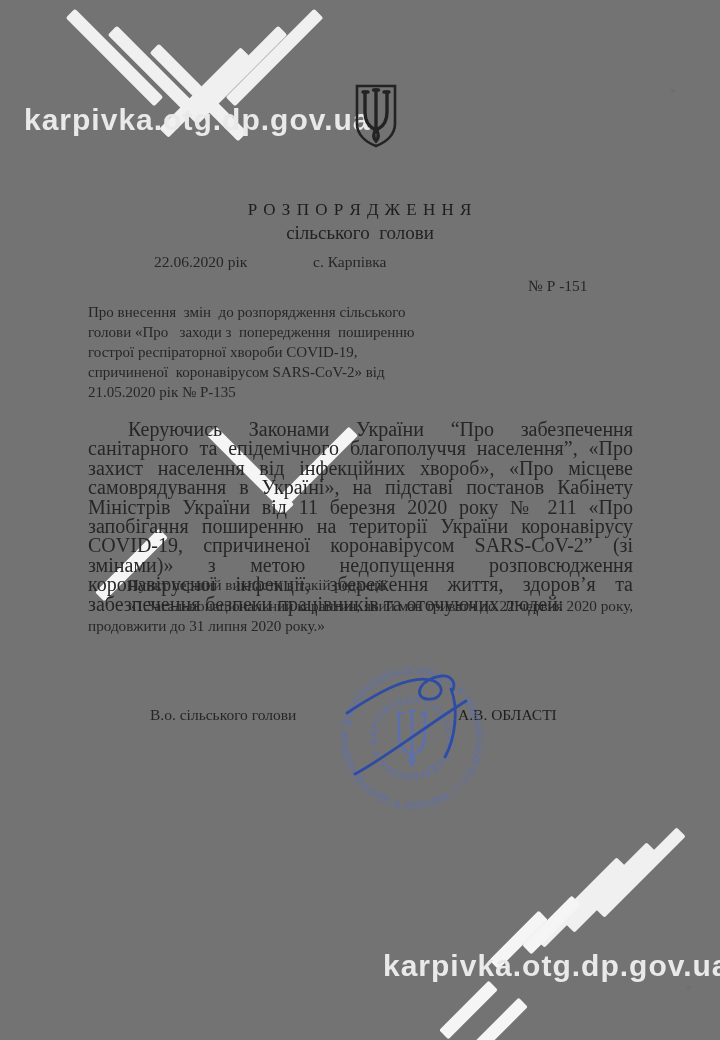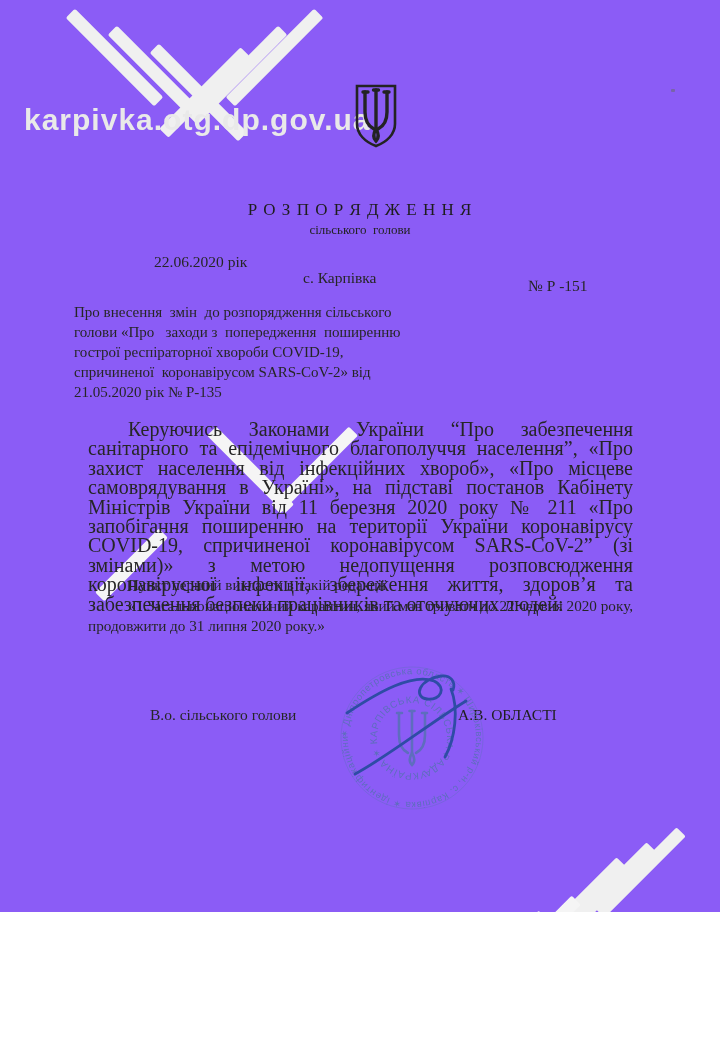--- a/index.html
+++ b/index.html
@@ -1,17 +1,17 @@
 <!DOCTYPE html>
 <html><head>
 <meta charset="utf-8">
 <style>
   html,body{margin:0;padding:0;background:#fff;}
   .page{
-    position:relative;width:720px;height:912px;background:#8b5cf6;overflow:hidden;
+    position:relative;width:720px;height:1040px;background:#737373;overflow:hidden;
     font-family:"Liberation Serif", serif;color:#262626;
   }
   
   .wm-text{
     position:absolute;font-family:"Liberation Sans", sans-serif;font-weight:bold;
     font-size:30px;color:#e9e9e9;letter-spacing:1px;white-space:nowrap;user-select:none;
   }
   .wm-top{left:24px;top:103px;}
   .wm-bottom{left:383px;top:949px;}
   .chev{
@@ -20,28 +20,28 @@
   .chev.l{transform:rotate(-45deg);}  
   .chev.r{transform:rotate(45deg);}   
   .chev.faint{background:#f5f5f5;}
   .speck{position:absolute;width:4px;height:3px;background:#6a6a6a;opacity:.55;border-radius:1px;}
   
   .emblem{position:absolute;left:353px;top:84px;}
   .center-line{position:absolute;left:0;width:720px;text-align:center;white-space:pre;}
   .org1{top:146px;font-size:15.5px;letter-spacing:.5px;color:#1f1f1f;}
   .org2{top:166px;font-size:16.5px;letter-spacing:.6px;color:#1f1f1f;}
   .doctype{top:200px;font-size:17px;letter-spacing:1px;color:#1d1d1d;}
-  .docsub{top:222px;font-size:13px;color:#222;}
+  .docsub{top:222px;font-size:19px;color:#222;}
   .meta{position:absolute;top:253px;font-size:15.5px;white-space:nowrap;}
   .meta-date{left:154px;}
-  .meta-place{left:303px;margin-top:16px;}
+  .meta-place{left:313px;}
   .meta-number{left:528px;margin-top:24px;}
   
   .subject{
-    position:absolute;left:74px;top:302px;width:370px;
+    position:absolute;left:88px;top:302px;width:370px;
     font-size:15px;line-height:20px;white-space:pre-wrap;
   }
   .preamble{
     position:absolute;left:88px;top:420px;width:545px;
     font-size:20px;line-height:19.4px;text-align:justify;text-indent:40px;margin:0;
   }
   .item-intro{
     position:absolute;left:88px;top:577px;width:545px;
     font-size:15px;text-indent:40px;margin:0;white-space:pre;
   }

